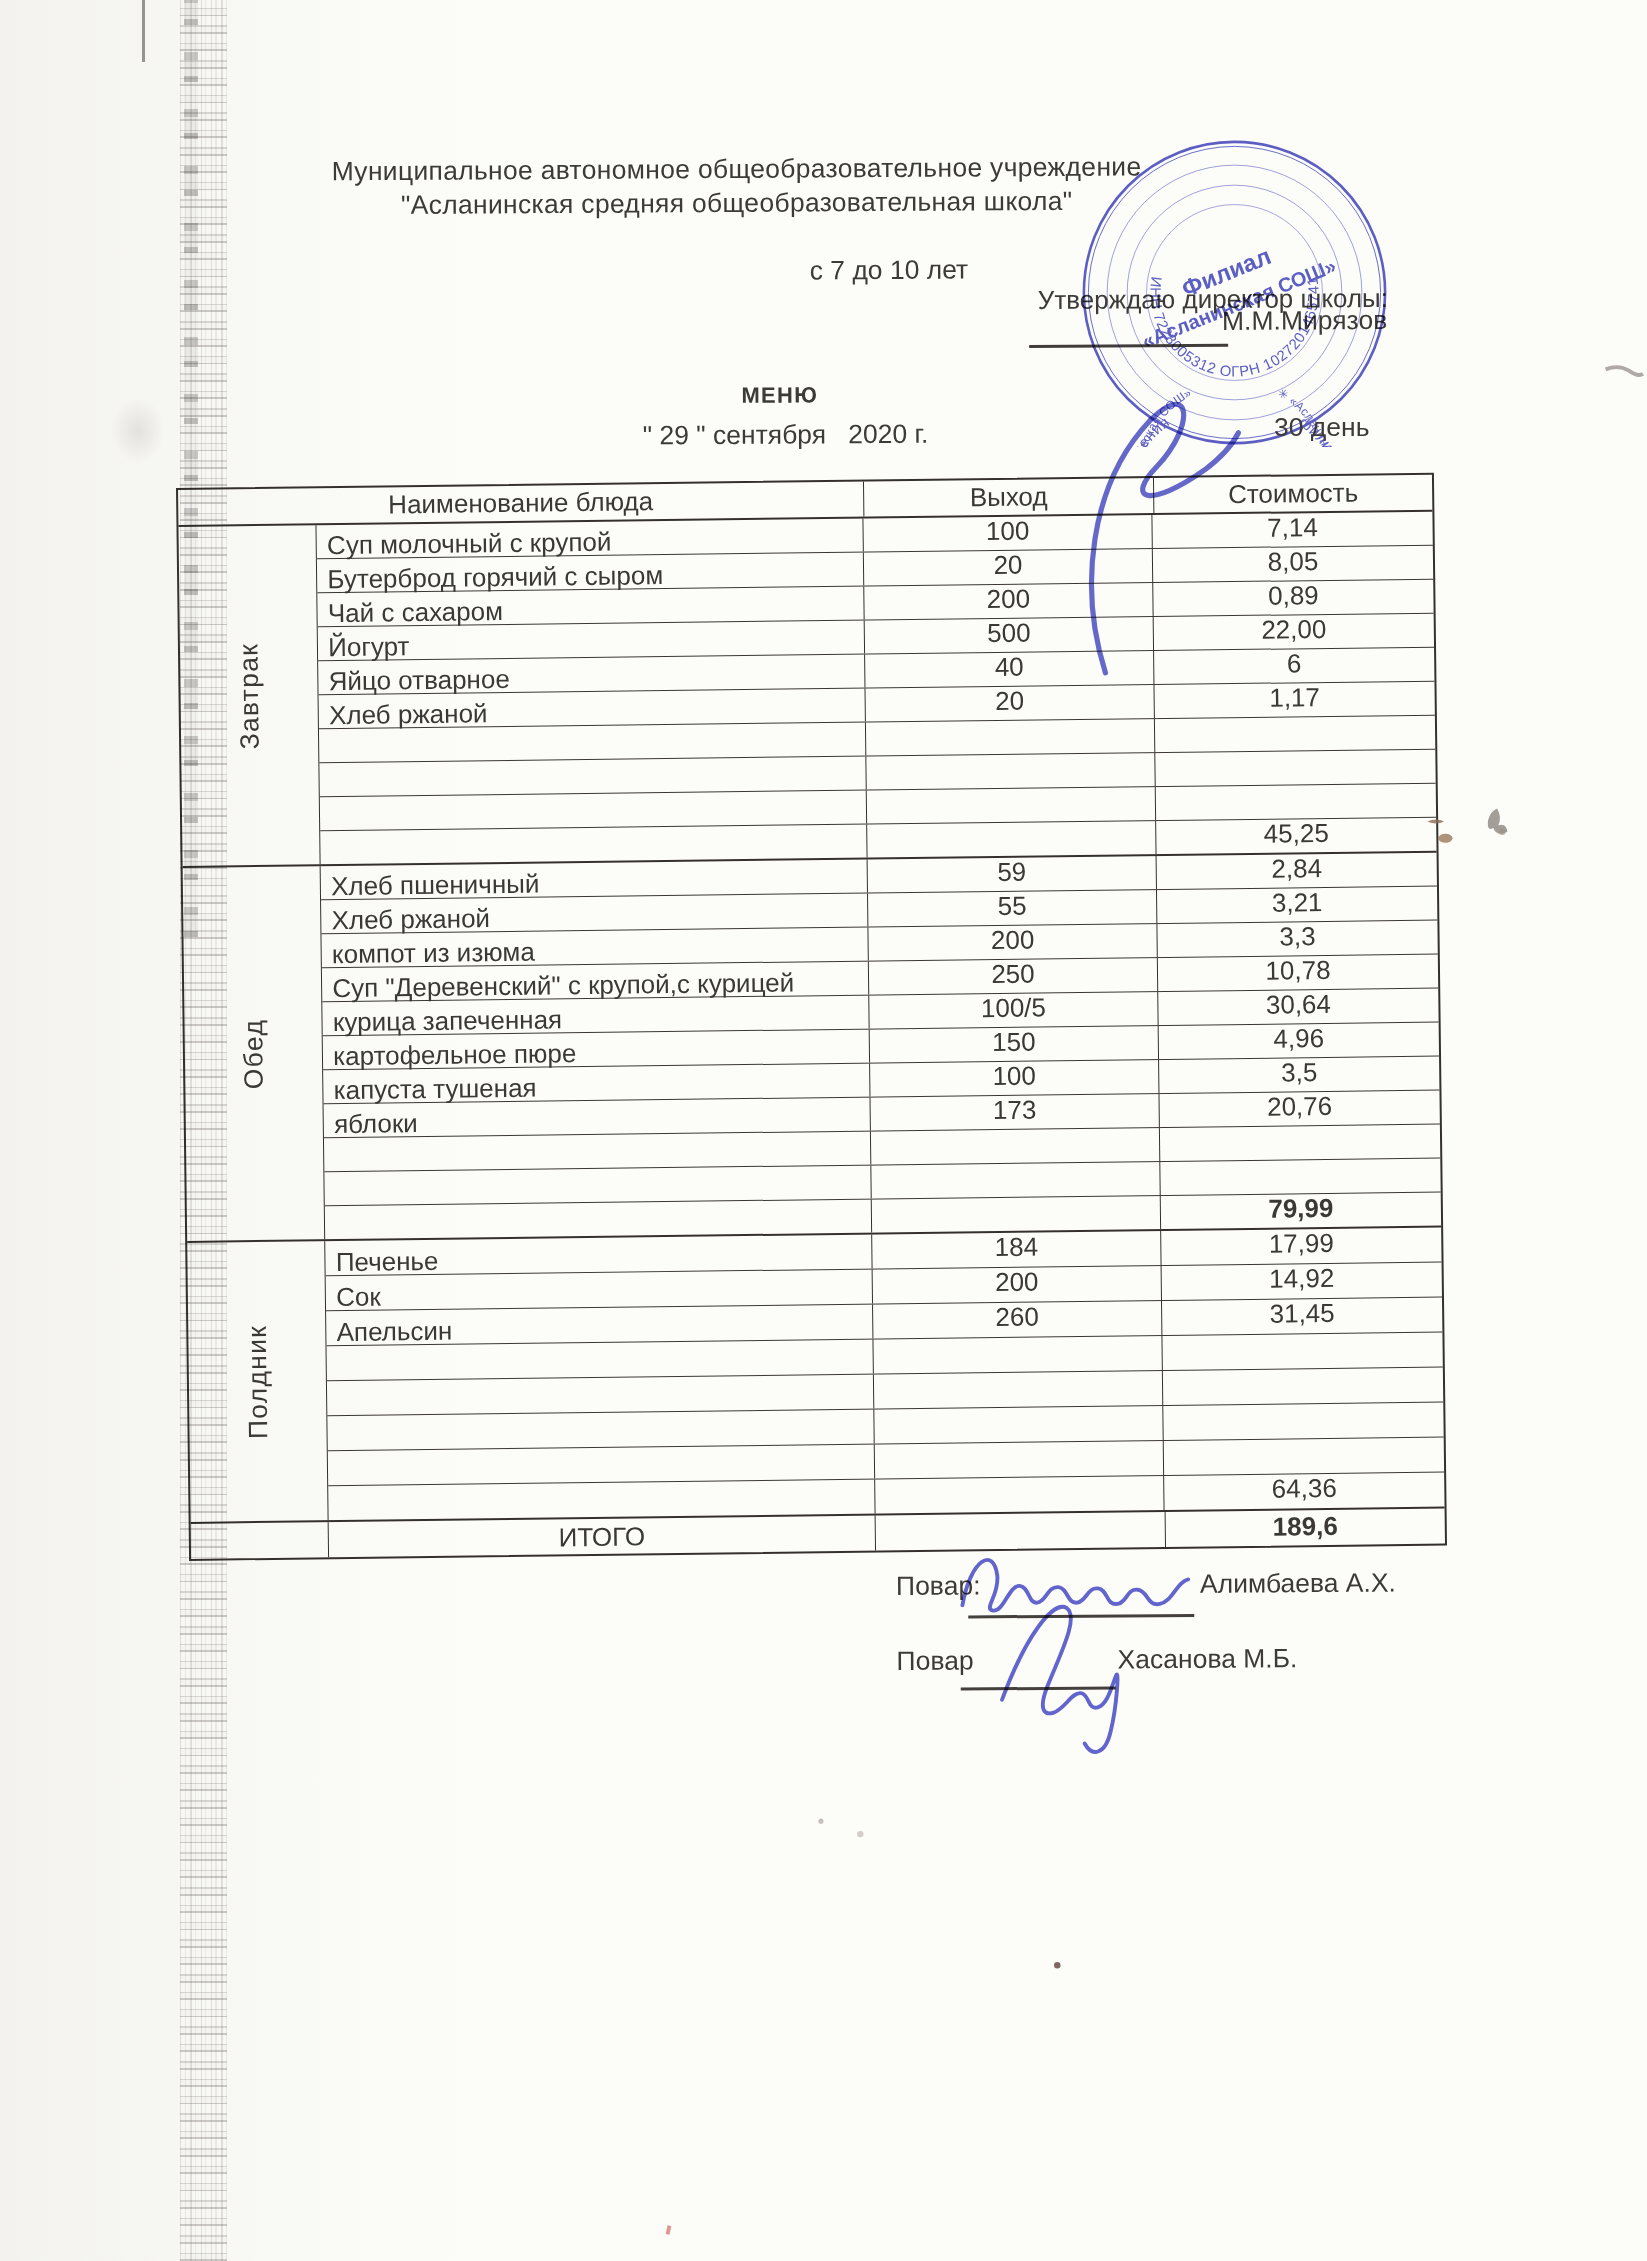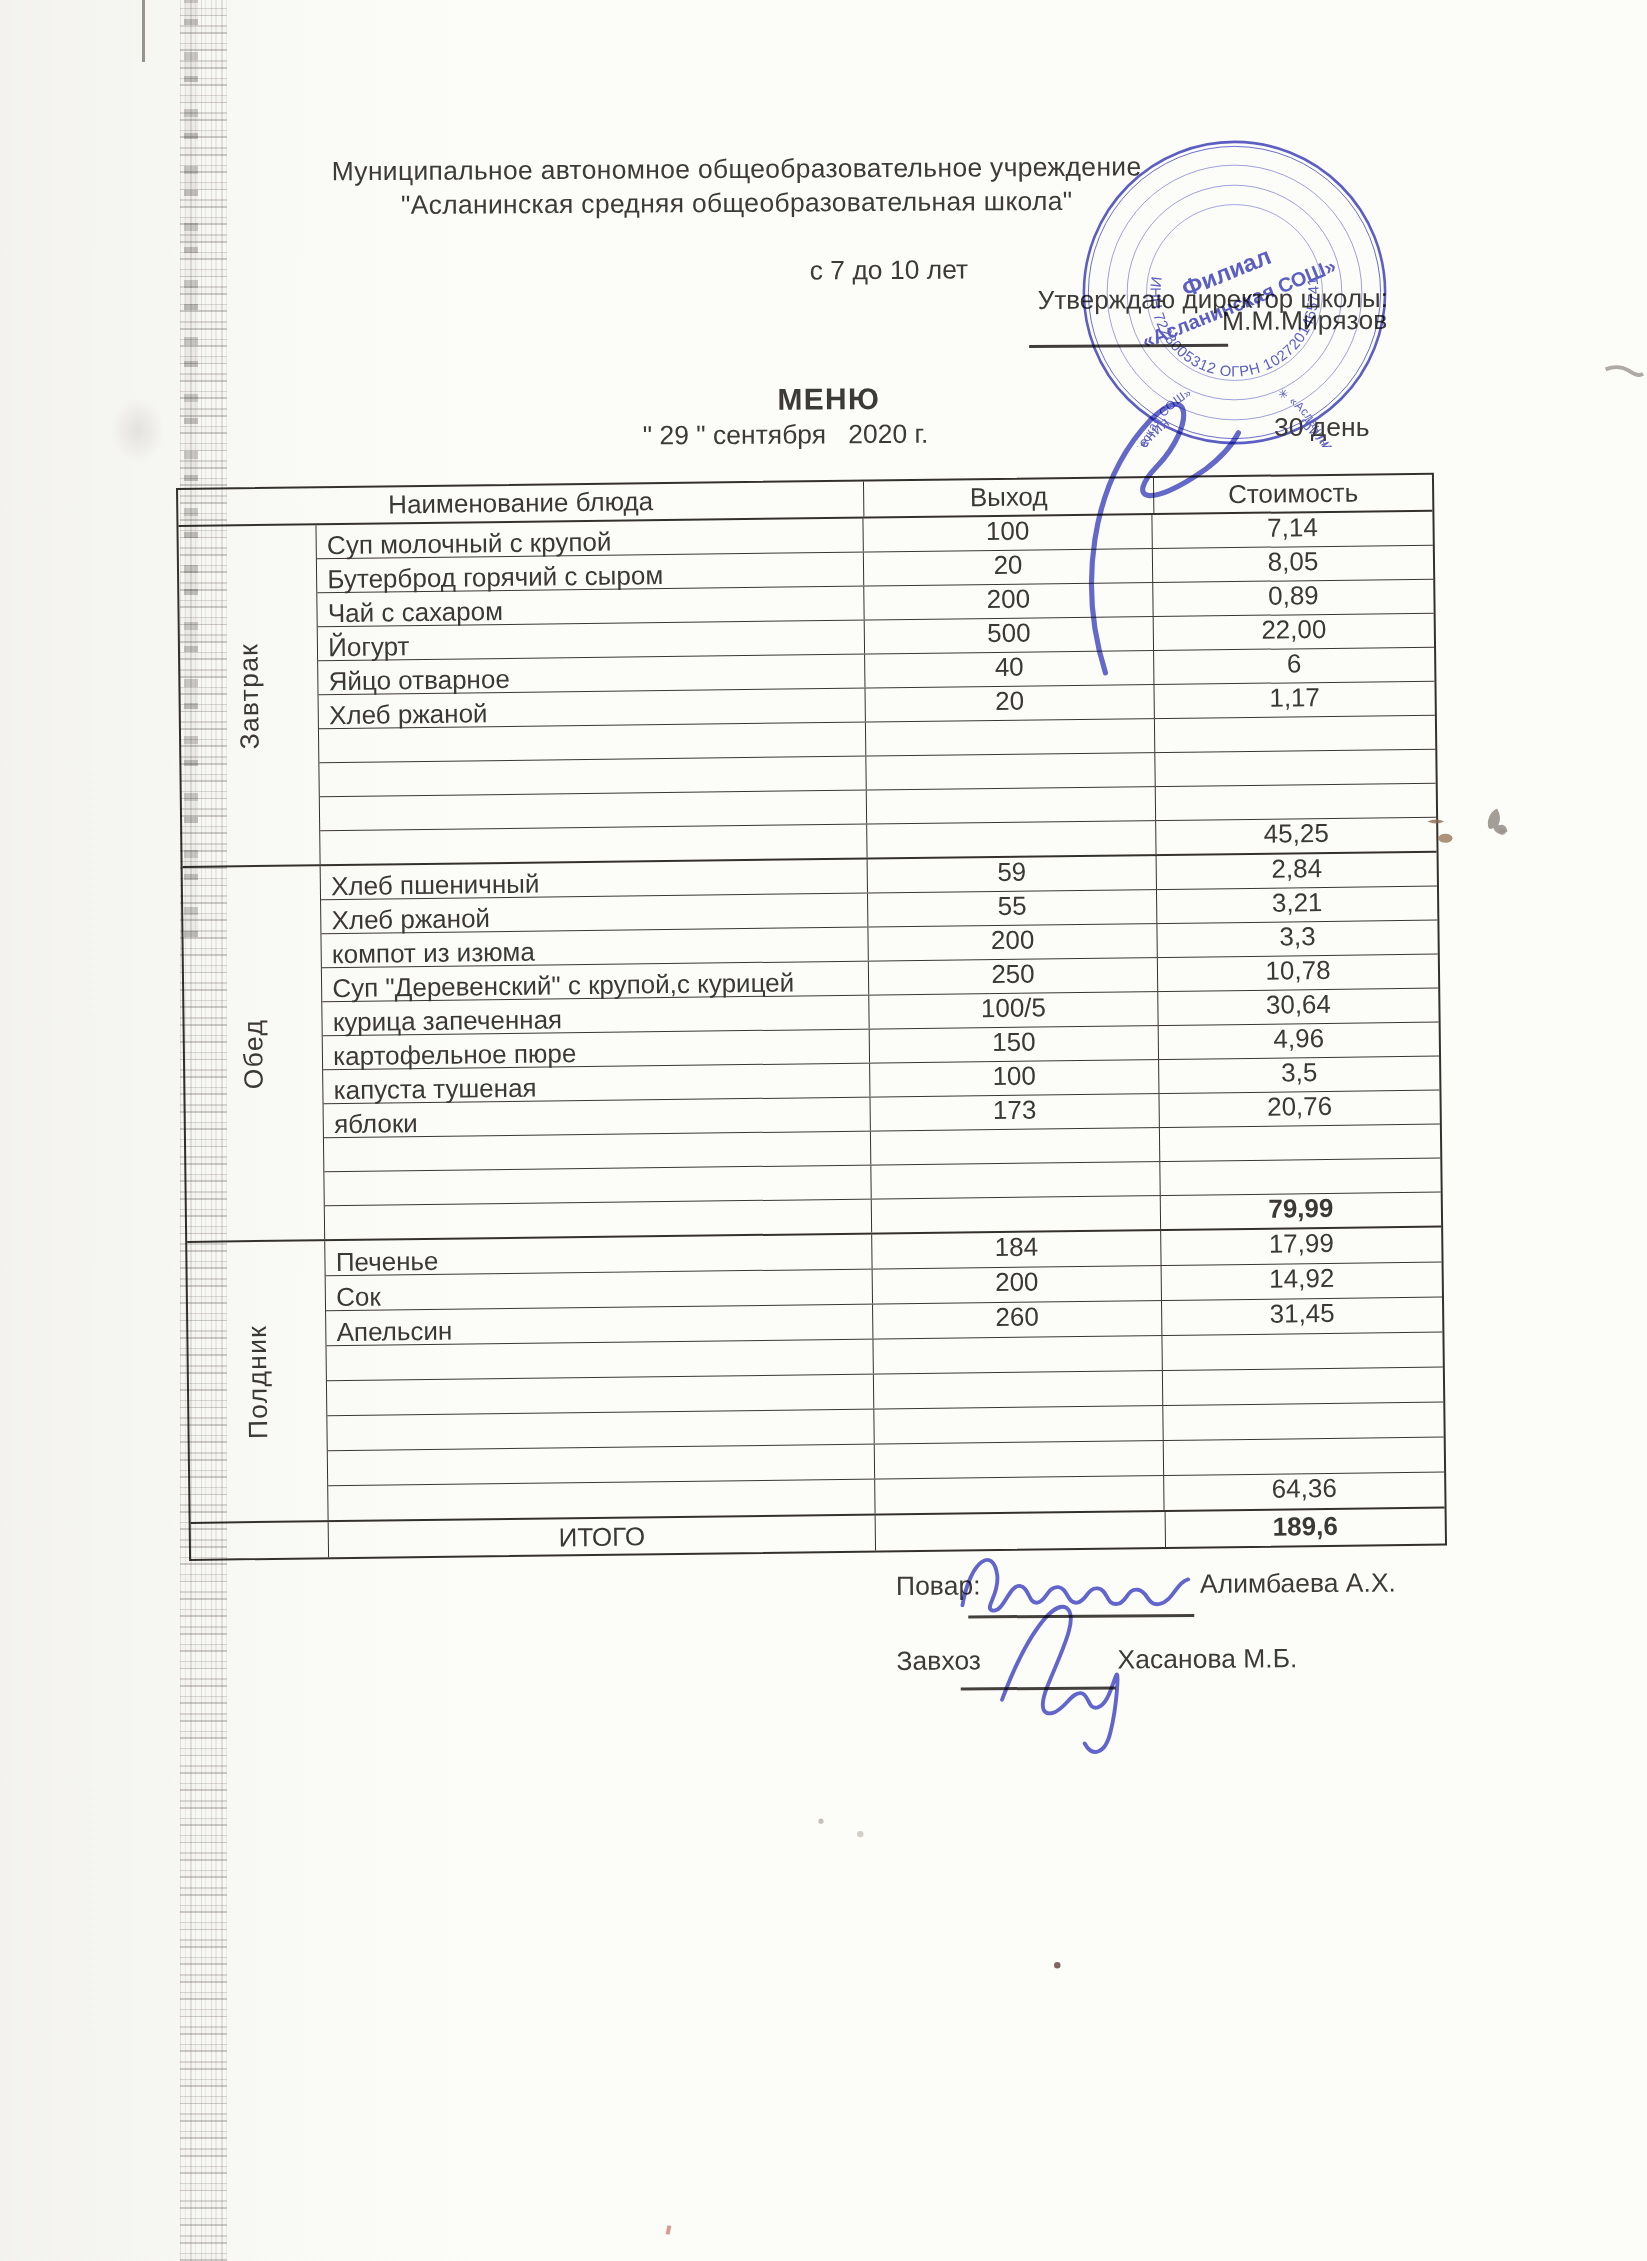--- a/index.html
+++ b/index.html
@@ -23,21 +23,21 @@
   .edge-tick{position:absolute;left:142px;top:0;width:2.6px;height:62px;background:rgba(55,50,44,.5);filter:blur(0.4px);z-index:51;}
   .smudge{position:absolute;left:109px;top:395px;width:58px;height:71px;z-index:4;pointer-events:none;
     background:radial-gradient(ellipse at center, rgba(110,104,96,.14), transparent 65%);}
   
   .header{position:absolute;inset:0;z-index:20;transform:rotate(-0.35deg);transform-origin:388px 168px;}
   .org-block{position:absolute;left:252px;top:154px;width:969px;text-align:center;font-size:26.5px;line-height:34px;letter-spacing:0.3px;}
   .age{position:absolute;left:809px;top:258px;font-size:26.5px;}
   .approve{position:absolute;left:1037px;top:289px;font-size:26px;}
   .director-name{position:absolute;left:1221px;top:311px;font-size:26.5px;}
   .director-underline{position:absolute;left:1028px;top:349px;width:199px;height:2.6px;background:#403d3a;}
-  .menu-title{position:absolute;left:740px;top:385px;font-size:30px;font-weight:700;letter-spacing:1.3px;margin-left:36px;}
+  .menu-title{position:absolute;left:740px;top:385px;font-size:22px;font-weight:700;letter-spacing:1.3px;}
   .menu-date{position:absolute;left:641px;top:422px;font-size:26.5px;white-space:pre;}
   .day-label{position:absolute;left:1274px;top:412px;font-size:26.5px;z-index:45;}
   
   .stamp{position:absolute;left:1080px;top:138px;width:309px;height:309px;z-index:40;
     mix-blend-mode:multiply;opacity:.88;filter:blur(0.3px);}
   .flourish{position:absolute;left:1059px;top:252px;width:213px;height:439px;z-index:41;
     mix-blend-mode:multiply;opacity:.85;filter:blur(0.2px);}
   
   .menu-table{position:absolute;left:176px;top:488px;width:1254px;z-index:10;
     transform:rotate(-0.7deg);transform-origin:0 0;
@@ -316,21 +316,21 @@
       <div class="t-name">ИТОГО</div>
       <div class="t-out"></div>
       <div class="t-cost">189,6</div>
     </div>
   </div>
 
   <div class="signatures">
     <div class="sig-label-cook">Повар:</div>
     <div class="sig-name-cook">Алимбаева А.Х.</div>
     <div class="sig-line-cook"></div>
-    <div class="sig-label-steward">Завхоз</div>
+    <div class="sig-label-steward">Повар</div>
     <div class="sig-name-steward">Хасанова М.Б.</div>
     <div class="sig-line-steward"></div>
   </div>
 
   <svg class="sig-svg" style="left:956px;top:1538px;" width="258" height="97" viewBox="0 0 400 150">
     <path d="M 10,104 C 22,34 58,12 64,58 C 67,88 44,108 56,112 C 74,117 82,72 99,74 C 114,76 112,102 126,100 C 140,98 142,74 159,76 C 174,78 172,102 188,100 C 202,98 204,76 220,78 C 236,80 232,104 250,102 C 266,100 264,78 282,80 C 298,82 296,106 316,102 C 336,98 342,68 360,64" fill="none" stroke="#5155cc" stroke-width="6" stroke-linecap="round"></path>
   </svg>
   <svg class="sig-svg" style="left:984px;top:1595px;" width="142" height="168" viewBox="0 0 220 260">
     <path d="M 28,162 C 66,60 108,8 128,20 C 148,34 118,92 98,142 C 86,172 90,188 108,182 C 126,176 136,150 150,152 C 164,154 160,178 176,174 C 190,170 196,148 204,126 C 210,108 206,172 196,212 C 188,246 168,252 156,230" fill="none" stroke="#5155cc" stroke-width="6" stroke-linecap="round"></path>
   </svg>

